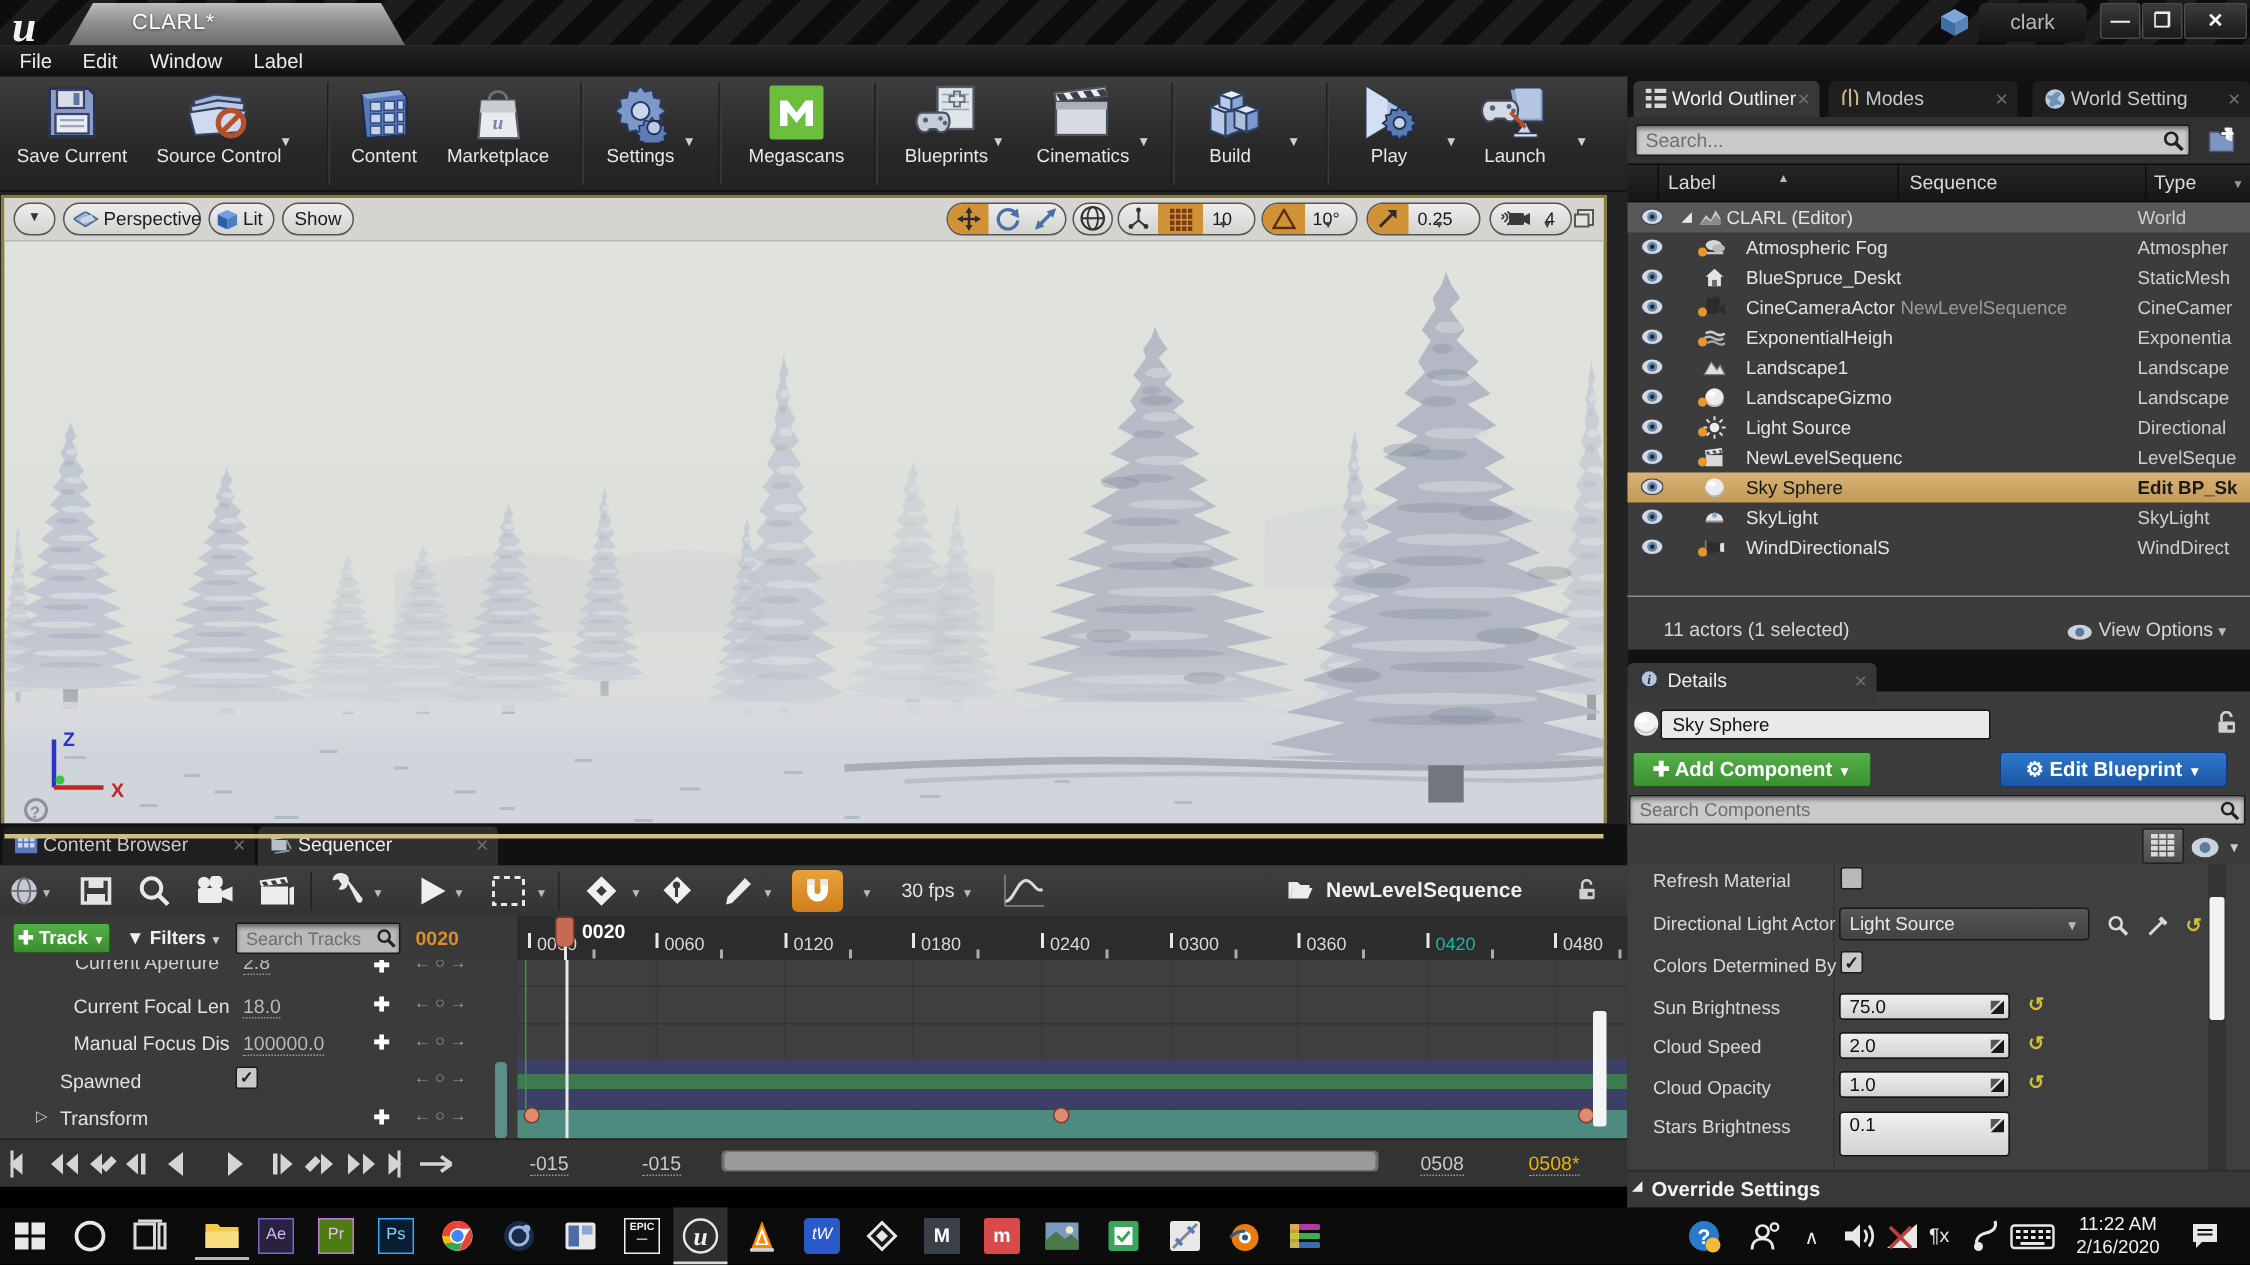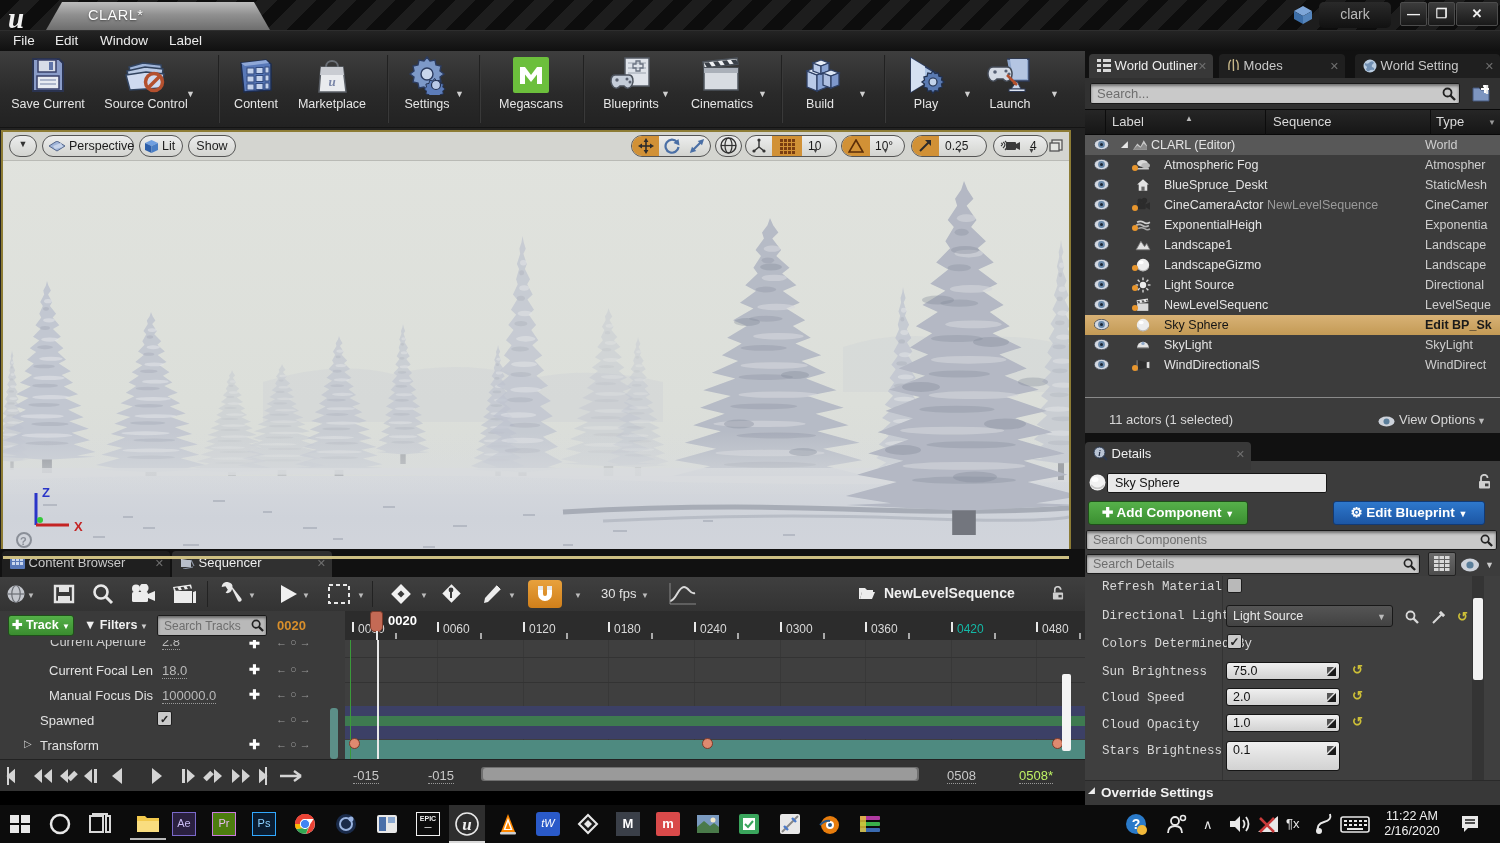--- a/index.html
+++ b/index.html
@@ -47,21 +47,21 @@
 .orow .typ { position:absolute; left:340px; top:3px; color:#cfcfcf; }
 .orow .lbl { position:absolute; left:79px; top:3px; }
 .orow .seq { position:absolute; left:182px; top:3px; color:#9a9a9a; }
 .orow .ico { position:absolute; left:56px; top:2px; width:16px; height:16px; }
 .eye { position:absolute; left:9px; top:4px; width:15px; height:11px; }
 #outl-foot { position:absolute; left:0; top:346px; width:415px; height:36px; border-top:1px solid #8a8a8a; color:#d6d6d6; font-size:13px; }
 
 
 #details { position:absolute; left:0; top:382px; width:415px; height:372px; background:#3c3c3c; }
 .dtabrow { position:absolute; left:0; top:0; width:415px; height:28px; background:#111; }
-.prop-label { position:absolute; color:#d8d8d8; font-size:12.5px;font-family:Liberation Mono, monospace; }
+.prop-label { position:absolute; color:#d8d8d8; font-size:12.5px; }
 .prop-input { position:absolute; background:linear-gradient(#efefef,#d2d2d2); border:1px solid #161616; border-radius:3px; color:#111; font-size:12.5px; }
 .undo { position:absolute; color:#cdbf37; font-size:13px; font-weight:bold; }
 
 
 #sequencer { position:absolute; left:0; top:549px; width:1085px; height:242px; background:#353535; }
 #seq-tabs { position:absolute; left:0; top:0; width:1085px; height:28px; background:#111; }
 #seq-toolbar { position:absolute; left:0; top:28px; width:1085px; height:34px; background:linear-gradient(#3f3f3f,#333); }
 #seq-filter { position:absolute; left:0; top:62px; width:345px; height:29px; background:#3a3a3a; }
 #seq-left { position:absolute; left:0; top:91px; width:345px; height:119px; background:#3b3b3b; }
 #seq-ruler { position:absolute; left:345px; top:62px; width:740px; height:29px; background:#2c2c2c; }
@@ -751,21 +751,21 @@
           <polygon points="236,4 244,11 236,18"></polygon>
       <path d="M260 2 L260 20 M260 11 L254 6 L254 16 Z" stroke="#d4d4d4" stroke-width="2"></path>
       <path d="M274 11 L295 11 M295 11 L288 6 M295 11 L288 16" stroke="#d4d4d4" stroke-width="2.4" fill="none"></path>
     </svg>
     <span style="position:absolute; left:353px; top:8px; color:#c9c9c9; font-size:13px; border-bottom:1px dotted #999;">-015</span>
     <span style="position:absolute; left:428px; top:8px; color:#c9c9c9; font-size:13px; border-bottom:1px dotted #999;">-015</span>
     <div style="position:absolute; left:481px; top:7px; width:438px; height:14px; background:#6f6f6f; border-radius:3px;">
       <div style="position:absolute; left:2px; top:1px; width:434px; height:12px; background:#9a9a9a; border-radius:3px;"></div>
     </div>
     <span style="position:absolute; left:947px; top:8px; color:#c9c9c9; font-size:13px; border-bottom:1px dotted #999;">0508</span>
-    <span style="position:absolute; left:1019px; top:8px; color:#bef264; font-size:13px; border-bottom:1px dotted #999;">0508*</span>
+    <span style="position:absolute; left:1019px; top:8px; color:#eab308; font-size:13px; border-bottom:1px dotted #999;">0508*</span>
   </div>
 </div>
 
 <div id="rightcol">
   <div class="rtabs">
     <div class="rtab active" style="left:4px; width:124px;">
       <svg width="14" height="13" viewBox="0 0 14 13" style="vertical-align:-2px;">
             <g fill="#d8d8d8">
               <rect x="0" y="0" width="4" height="3"></rect>
               <rect x="6" y="0" width="8" height="3"></rect>
@@ -1028,26 +1028,20 @@
         </svg>
     <div class="prop-input" style="left:22px; top:40px; width:220px; height:20px; padding:2px 7px; border-radius:2px; background:#e9e9e9;">Sky Sphere</div>
     <svg width="13" height="15" viewBox="0 0 13 15" style="position:absolute; left:393px; top:41px;">
           <path d="M3 7 L3 4 A3.2 3.2 0 0 1 9.5 4" fill="none" stroke="#cfcfcf" stroke-width="1.8"></path>
           <rect x="1" y="7" width="11" height="7.5" rx="1" fill="#cfcfcf"></rect>
           <rect x="7" y="9.5" width="3.5" height="2.8" fill="#3c3c3c"></rect>
         </svg>
     <div style="position:absolute; left:3px; top:68px; width:160px; height:24px; background:linear-gradient(#56b04a,#3b8f31); border:1px solid #1f4f1a; border-radius:3px; color:#fff; font-weight:bold; font-size:13.5px; text-align:center; line-height:22px;">✚ Add Component <span style="font-size:9px;">▼</span></div>
     <div style="position:absolute; left:248px; top:68px; width:152px; height:24px; background:linear-gradient(#2e78cc,#1c56a4); border:1px solid #123a74; border-radius:3px; color:#fff; font-weight:bold; font-size:13.5px; text-align:center; line-height:22px;">⚙ Edit Blueprint <span style="font-size:9px;">▼</span></div>
     <div class="searchbox" style="left:1px; top:97px; width:411px; height:20px; padding:2px 6px; font-size:12.5px;">Search Components
-      <svg width="13" height="13" viewBox="0 0 14 14" style="position:absolute; right:3px; top:3px;">
-            <circle cx="5.5" cy="5.5" r="4" fill="none" stroke="#222" stroke-width="1.8"></circle>
-            <line x1="8.5" y1="8.5" x2="13" y2="13" stroke="#222" stroke-width="2.4"></line>
-          </svg>
-    </div>
-    <div class="searchbox" style="left:1px; top:121px; width:334px; height:20px; padding:2px 6px; font-size:12.5px;">Search Details
       <svg width="13" height="13" viewBox="0 0 14 14" style="position:absolute; right:3px; top:3px;">
             <circle cx="5.5" cy="5.5" r="4" fill="none" stroke="#222" stroke-width="1.8"></circle>
             <line x1="8.5" y1="8.5" x2="13" y2="13" stroke="#222" stroke-width="2.4"></line>
           </svg>
     </div>
     <div style="position:absolute; left:343px; top:119px; width:28px; height:24px; background:linear-gradient(#6a6a6a,#4c4c4c); border:1px solid #222; border-radius:2px;">
       <svg width="16" height="16" viewBox="0 0 16 16" style="position:absolute; left:5px; top:3px;">
             <g fill="#d9d9d9">
               <rect x="0" y="0" width="4.5" height="3"></rect>
               <rect x="5.5" y="0" width="4.5" height="3"></rect>

